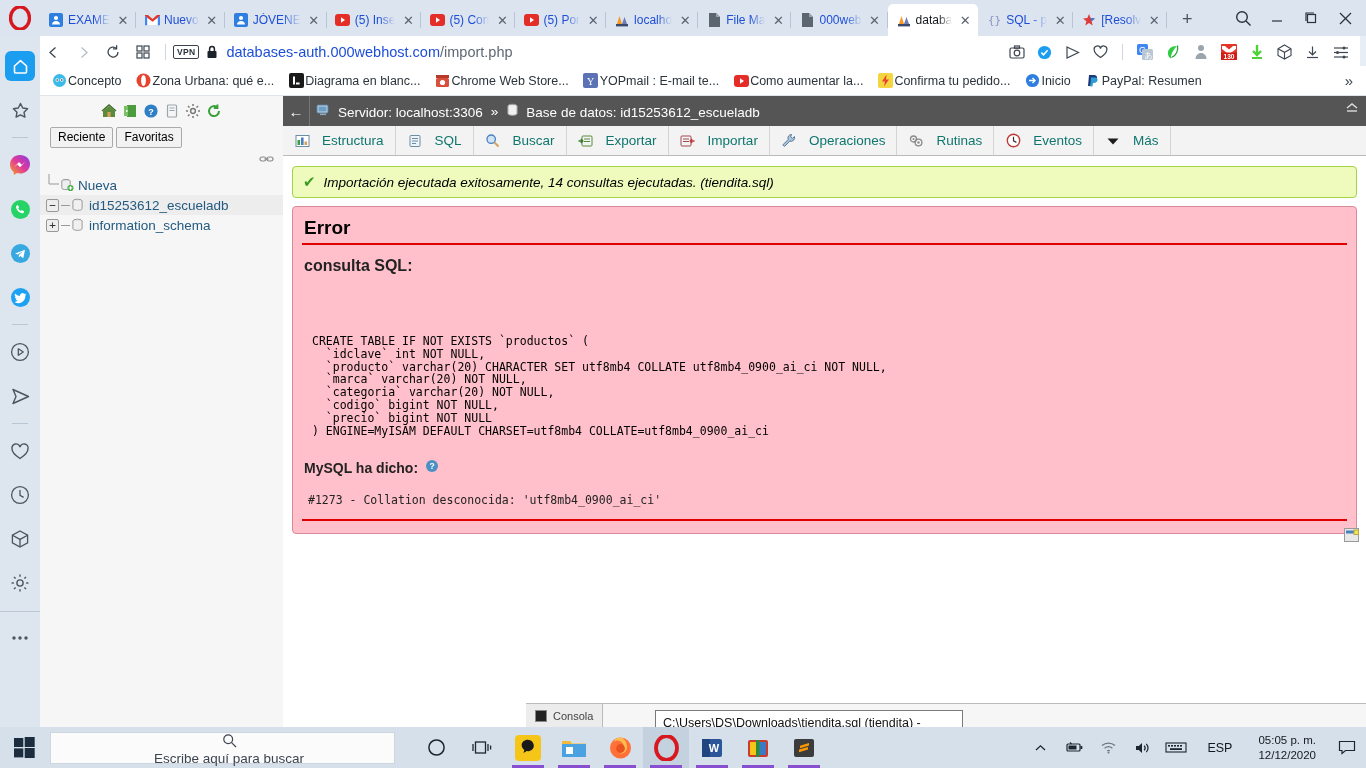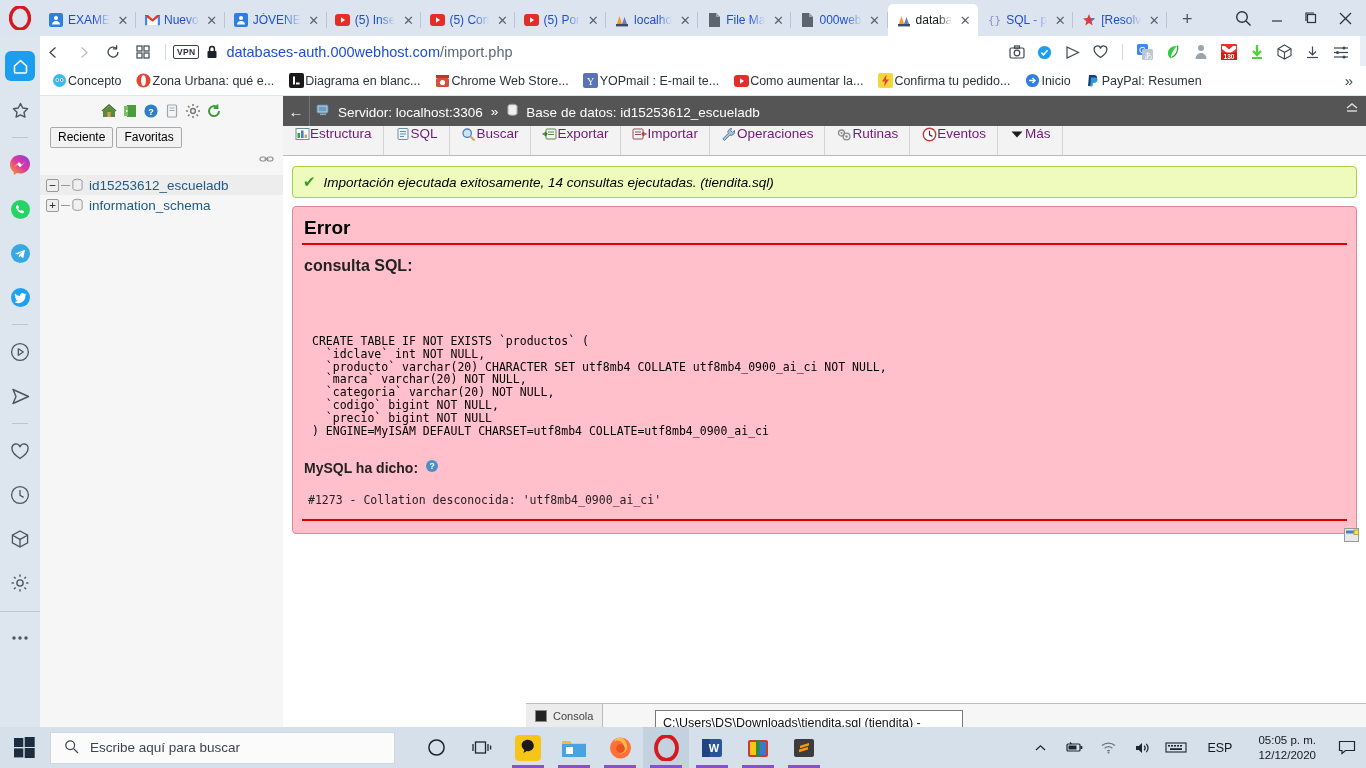--- a/index.html
+++ b/index.html
@@ -134,22 +134,22 @@
   .bread-sep { width:1px; height:30px; background:#777; }
   .bread-item { display:flex; align-items:flex-end; gap:7px; padding:0 6px; }
   .bread-arrow { padding:0 2px; }
   .bread-collapse { position:absolute; right:6px; top:4px; color:#ddd; font-size:13px; }
 
   .pma-nav {
     height:30px; background:#f3f3f3; border-bottom:1px solid #bbb;
     display:flex; align-items:stretch; font-family:"Liberation Sans", sans-serif;
   }
   .navitem {
-    display:flex; align-items:flex-start; gap:0; padding:0 11px;
-    border-right:1px solid #d4d4d4; font-size:13.5px; color:#701a75; white-space:nowrap;
+    display:flex; align-items:center; gap:12px; padding:0 11px;
+    border-right:1px solid #d4d4d4; font-size:13.5px; color:#0f766e; white-space:nowrap;
   }
   .navitem .ni-ico { width:16px; height:16px; display:flex; align-items:center; justify-content:center; }
 
   .pma-content { padding:10px 9px 0; }
   .alert-success {
     background:#eefbbd; border:1px solid #a2d246; border-radius:4px;
     padding:6px 10px; display:flex; align-items:center; gap:8px;
     font-family:"Liberation Sans", sans-serif; font-size:13.5px; font-style:italic; color:#000;
     margin-bottom:8px;
   }
@@ -182,21 +182,21 @@
   .console-sq { width:12px; height:12px; background:#222; border:1px solid #888; }
 
   
   #taskbar {
     position:absolute; left:0; top:727px; width:1366px; height:41px;
     background:#d6e0ea; display:flex; align-items:center;
   }
   .start-btn { width:48px; height:41px; display:flex; align-items:center; justify-content:center; }
   .tb-search {
     width:345px; height:32px; background:#fbfbfb; border:1px solid #cfd6dd;
-    display:flex; align-items:center; gap:11px; padding-left:13px; margin-left:2px;
+    display:flex; align-items:center; padding-left:13px; margin-left:2px;flex-direction:column;
   }
   .tb-search-text { font-size:13.5px; color:#3b4450; }
   .tb-apps { display:flex; align-items:center; margin-left:18px; height:41px; }
   .tb-app { width:46px; height:41px; display:flex; align-items:center; justify-content:center; position:relative; }
   .tb-app.open::after {
     content:""; position:absolute; bottom:0; left:7px; right:7px; height:3px; background:#8850d0;
   }
   .tb-app.active { background:#c4d2e0; }
   .tray { margin-left:auto; display:flex; align-items:center; gap:8px; padding-right:4px; height:41px; }
   .tray-ico { width:26px; height:41px; display:flex; align-items:center; justify-content:center; color:#1d2630; }
@@ -753,20 +753,34 @@
       </div>
       <div class="pma-link-row">
         <span><svg width="15" height="10" viewBox="0 0 15 10">
               <rect x="1" y="3" width="6" height="4" rx="2" fill="none" stroke="#8a8a8a" stroke-width="1.2"></rect>
               <rect x="8" y="3" width="6" height="4" rx="2" fill="none" stroke="#8a8a8a" stroke-width="1.2"></rect>
               <line x1="5.5" y1="5" x2="9.5" y2="5" stroke="#8a8a8a" stroke-width="1.2"></line>
             </svg></span>
       </div>
 
       <div class="pma-tree">
+        <div class="tree-row">
+          <span class="tree-elbow"><svg width="13" height="20" viewBox="0 0 13 20">
+                <path d="M3 0v10h10" fill="none" stroke="#999" stroke-width="1"></path>
+              </svg></span>
+          <span class="tree-db">
+              <svg width="14" height="14" viewBox="0 0 14 14">
+                <ellipse cx="6" cy="3" rx="4.2" ry="1.6" fill="#dfdfdf" stroke="#999"></ellipse>
+                <path d="M1.8 3v7c0 .9 1.9 1.6 4.2 1.6s4.2-.7 4.2-1.6V3" fill="#eee" stroke="#999"></path>
+                <circle cx="10.5" cy="10" r="3.1" fill="#4caf50"></circle>
+                <path d="M10.5 8.2v3.6M8.7 10h3.6" stroke="#fff" stroke-width="1.2"></path>
+              </svg>
+            </span>
+          <span class="tree-label">Nueva</span>
+        </div>
         <div class="tree-row sel">
           <span class="tree-pm">−</span>
           <span class="tree-dash"></span>
           <span class="tree-db">
               <svg width="13" height="14" viewBox="0 0 13 14">
                 <ellipse cx="6.5" cy="3" rx="4.6" ry="1.8" fill="#e6e6e6" stroke="#999"></ellipse>
                 <path d="M1.9 3v7.6c0 1 2.1 1.8 4.6 1.8s4.6-.8 4.6-1.8V3" fill="#f0f0f0" stroke="#999"></path>
               </svg>
             </span>
           <span class="tree-label">id15253612_escueladb</span>

